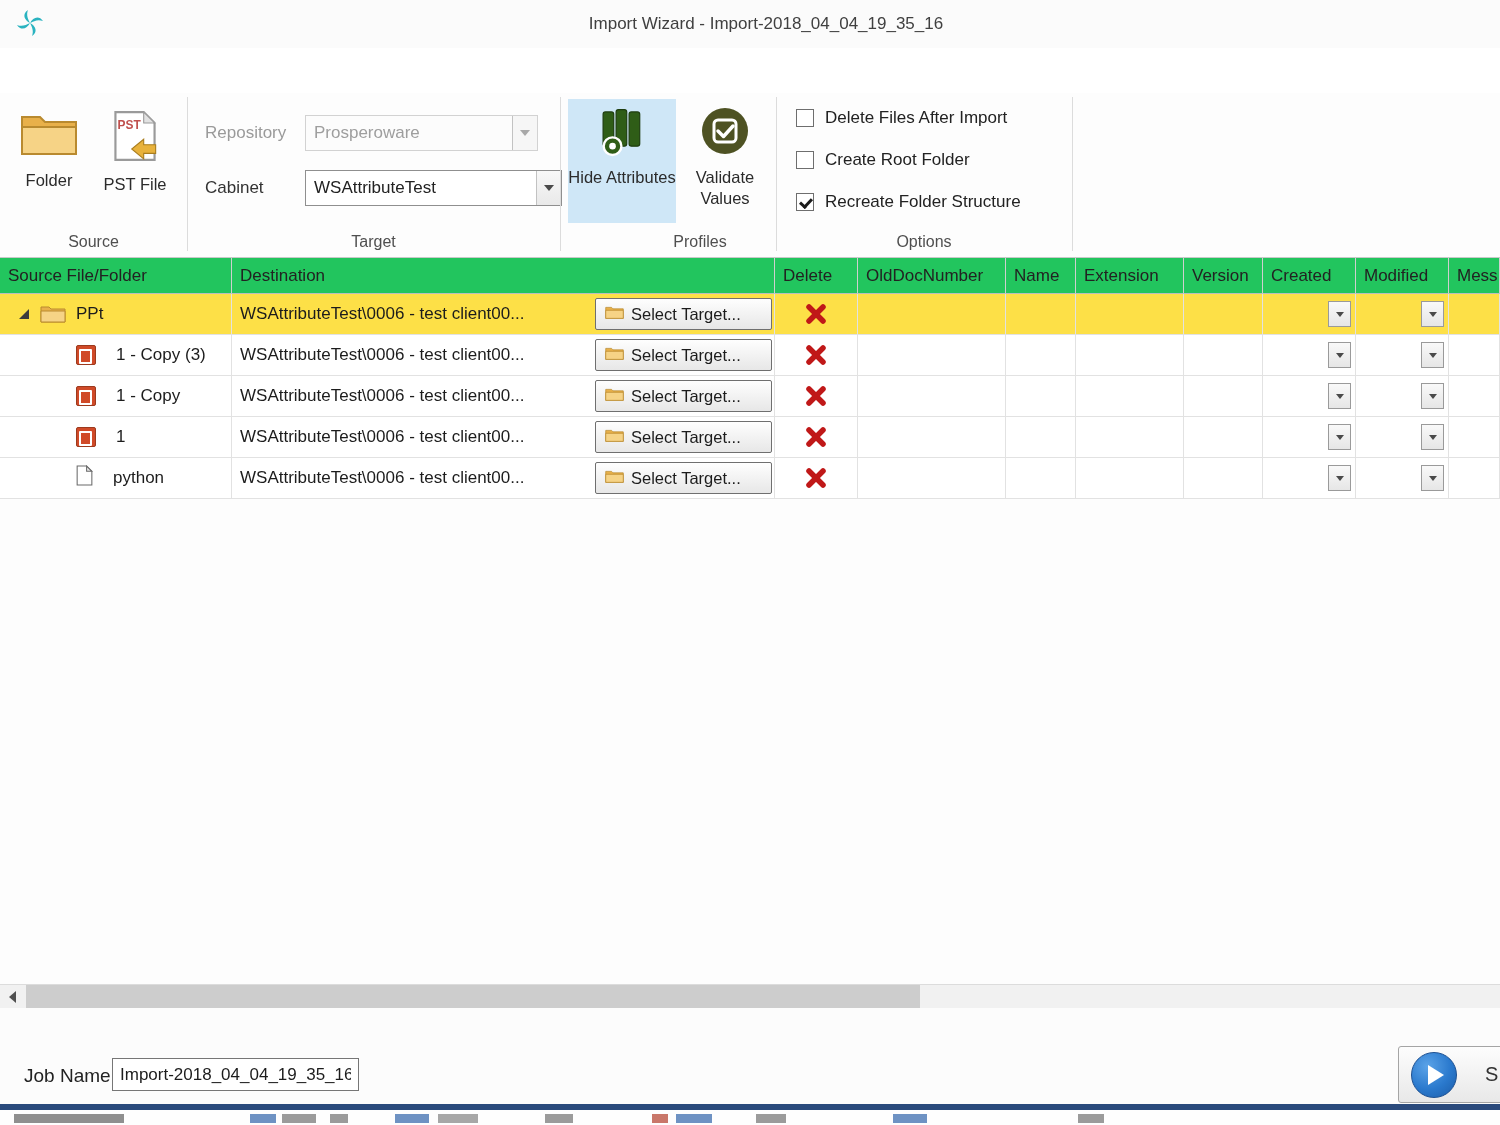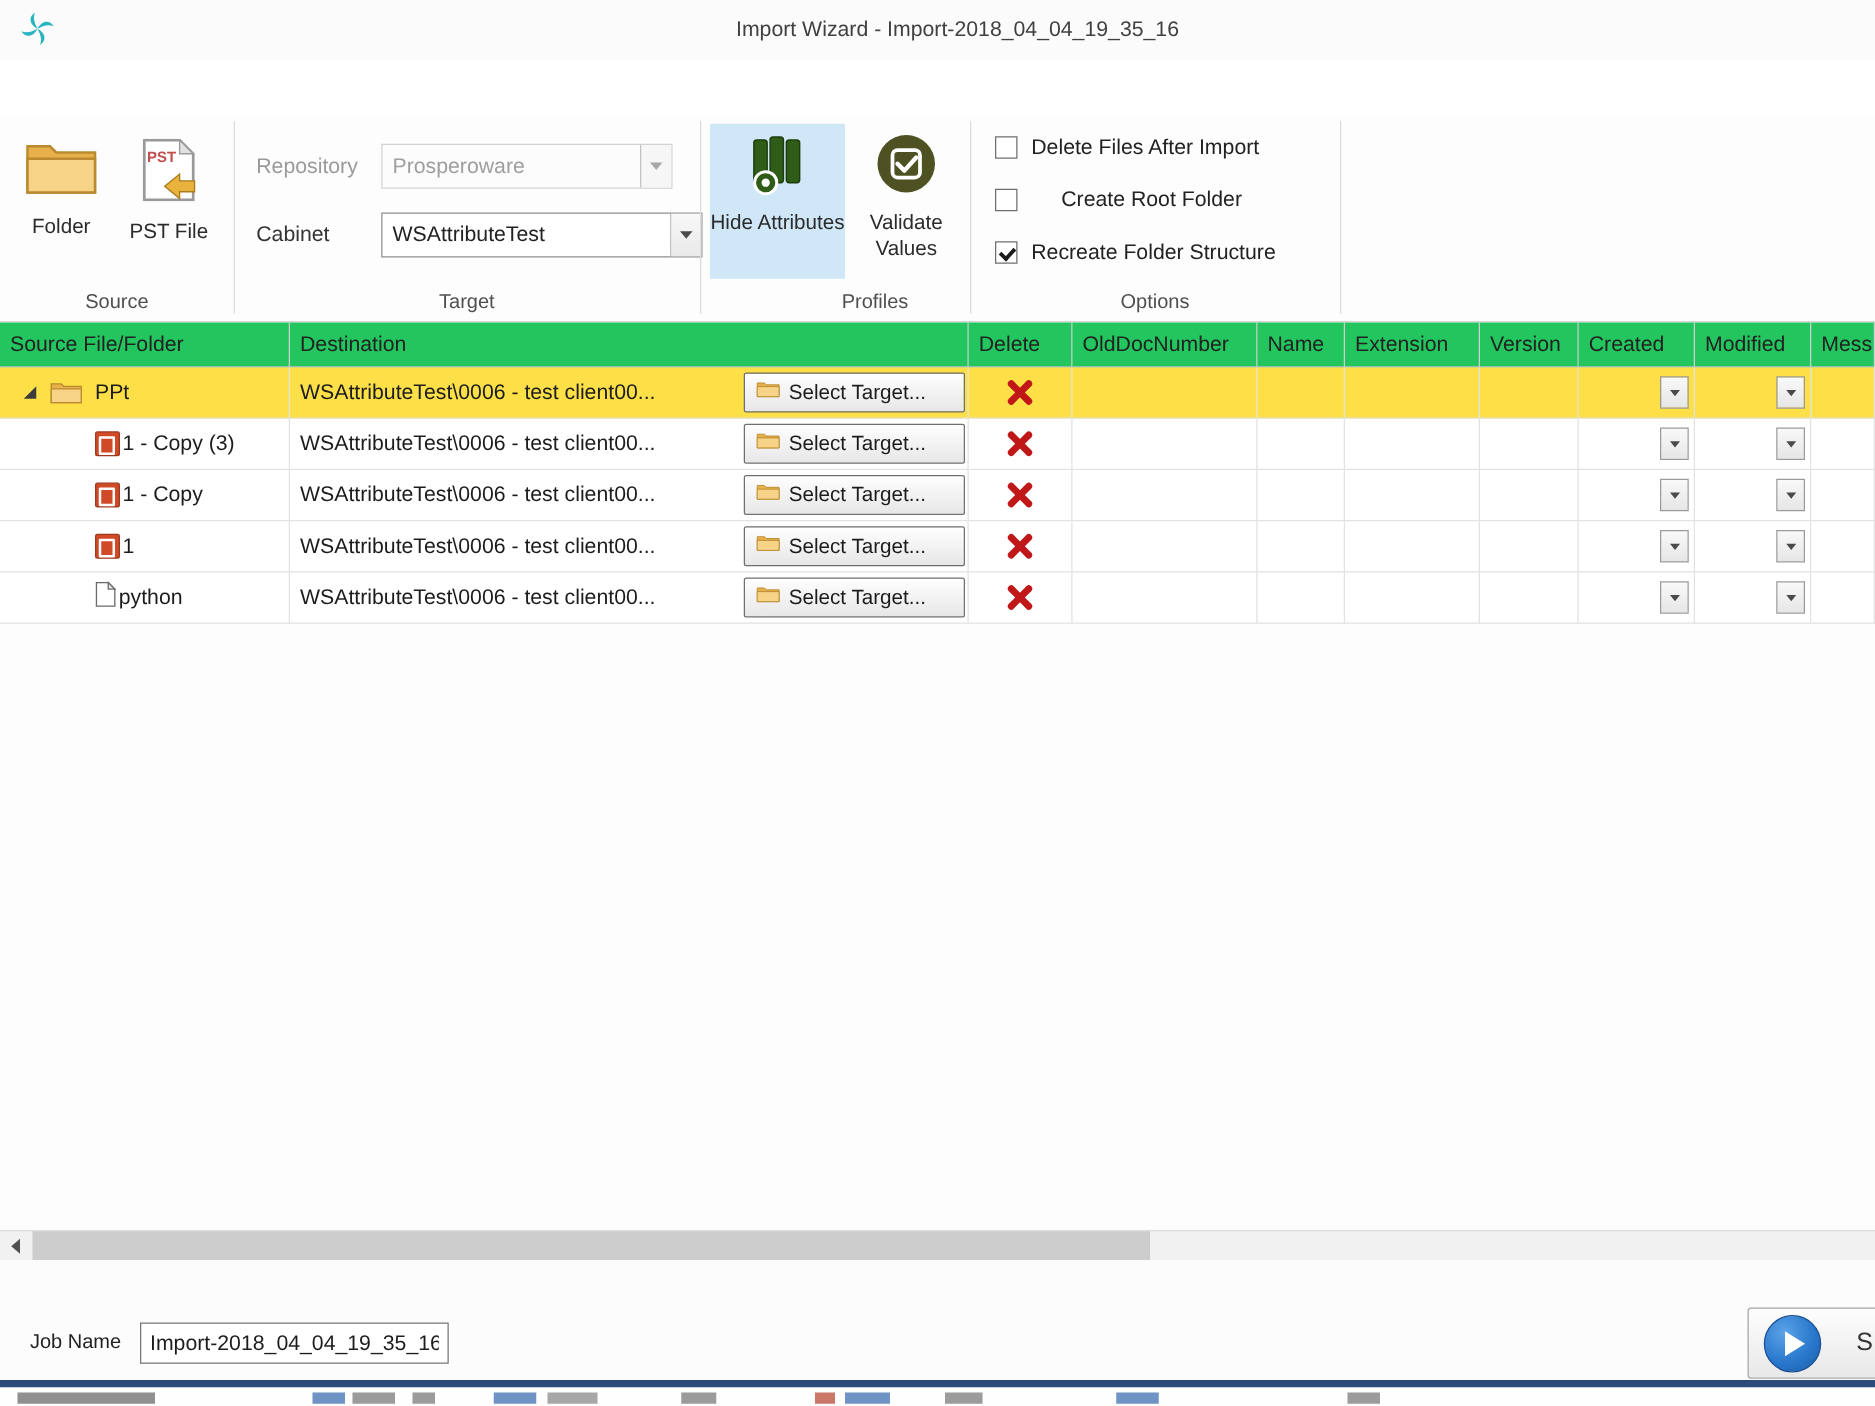--- a/index.html
+++ b/index.html
@@ -62,21 +62,21 @@
     font-size:17px; color:#222; display:flex; align-items:center; padding-left:8px;
     white-space:nowrap; overflow:hidden; }
   .row { height:41px; background:#fff; }
   .row .cell { border-right:1px solid #e2e2e2; border-bottom:1px solid #e2e2e2;
     display:flex; align-items:center; font-size:17px; color:#1c1c1c; overflow:hidden; position:relative; }
   .row.selected { }
   .row.selected .cell { background:#fde047; }
 
   .c-src { white-space:nowrap; }
   .indent-root { padding-left:19px; gap:10px; }
-  .indent-child { padding-left:76px; gap:2px; }
+  .indent-child { padding-left:76px; gap:20px; }
   .tree-toggle { display:flex; width:11px; }
 
   .folder-sm svg { display:block; }
   .ppt-ico { width:20px; height:20px; background:#d04a28; border:1px solid #9c3a1e;
     border-radius:2px; position:relative; flex:0 0 auto; }
   .ppt-ico::after { content:""; position:absolute; right:3px; top:3px; width:9px; height:11px;
     border:2px solid #fff; border-radius:1px; }
 
   .c-dest { padding-left:8px; }
   .dest-text { white-space:nowrap; overflow:hidden; text-overflow:ellipsis; max-width:352px; }
@@ -97,21 +97,21 @@
   .hscroll { position:absolute; left:0; top:984px; width:1500px; height:24px; background:#f1f1f1;
     border-top:1px solid #dcdcdc; }
   .hs-left { position:absolute; left:0; top:0; width:24px; height:24px;
     display:flex; align-items:center; justify-content:center; }
   .hs-left .tri { width:0; height:0; border-top:6px solid transparent; border-bottom:6px solid transparent;
     border-right:7px solid #505050; }
   .hs-thumb { position:absolute; left:26px; top:0; width:894px; height:24px; background:#cdcdcd; }
 
   
   .footer { position:absolute; left:0; top:1008px; width:1500px; height:96px; background:#fcfcfc; }
-  .jobname-label { position:absolute; left:24px; top:57px; font-size:16px; color:#222; }
+  .jobname-label { position:absolute; left:24px; top:57px; font-size:19px; color:#222; }
   .jobname-input { position:absolute; left:112px; top:50px; width:247px; height:33px;
     border:1px solid #767676; font-size:17px; font-family:inherit; padding:2px 7px; color:#1c1c1c; background:#fff; }
   .start-btn { position:absolute; left:1398px; top:38px; width:130px; height:57px;
     border:1px solid #a5a5a5; background:linear-gradient(#fdfdfd,#e8e8e8); border-radius:3px;
     display:flex; align-items:center; cursor:default; }
   .play-circle { margin-left:12px; width:46px; height:46px; border-radius:50%;
     background:radial-gradient(circle at 35% 30%, #5ba3e8, #2a79cd 55%, #1b5ca8);
     border:1px solid #1b4f91; display:flex; align-items:center; justify-content:center; flex:0 0 auto; }
   .play-circle .tri { width:0; height:0; border-top:10px solid transparent; border-bottom:10px solid transparent;
     border-left:16px solid #fff; margin-left:4px; }
@@ -208,21 +208,21 @@
       </span>
       <span class="two-line">Validate Values</span>
     </div>
     <div class="group-label" style="left:592px;width:216px;">Profiles</div>
     <div class="rb-divider" style="left:776px;"></div>
 
     <div class="opt-row" style="top:15px;">
       <span class="checkbox"></span>
       <span class="opt-label">Delete Files After Import</span>
     </div>
-    <div class="opt-row" style="top:57px;gap:24px;">
+    <div class="opt-row" style="top:57px;">
       <span class="checkbox"></span>
       <span class="opt-label">Create Root Folder</span>
     </div>
     <div class="opt-row" style="top:99px;">
       <span class="checkbox checked"></span>
       <span class="opt-label">Recreate Folder Structure</span>
     </div>
     <div class="group-label" style="left:776px;width:296px;">Options</div>
     <div class="rb-divider" style="left:1072px;"></div>
   </div>

